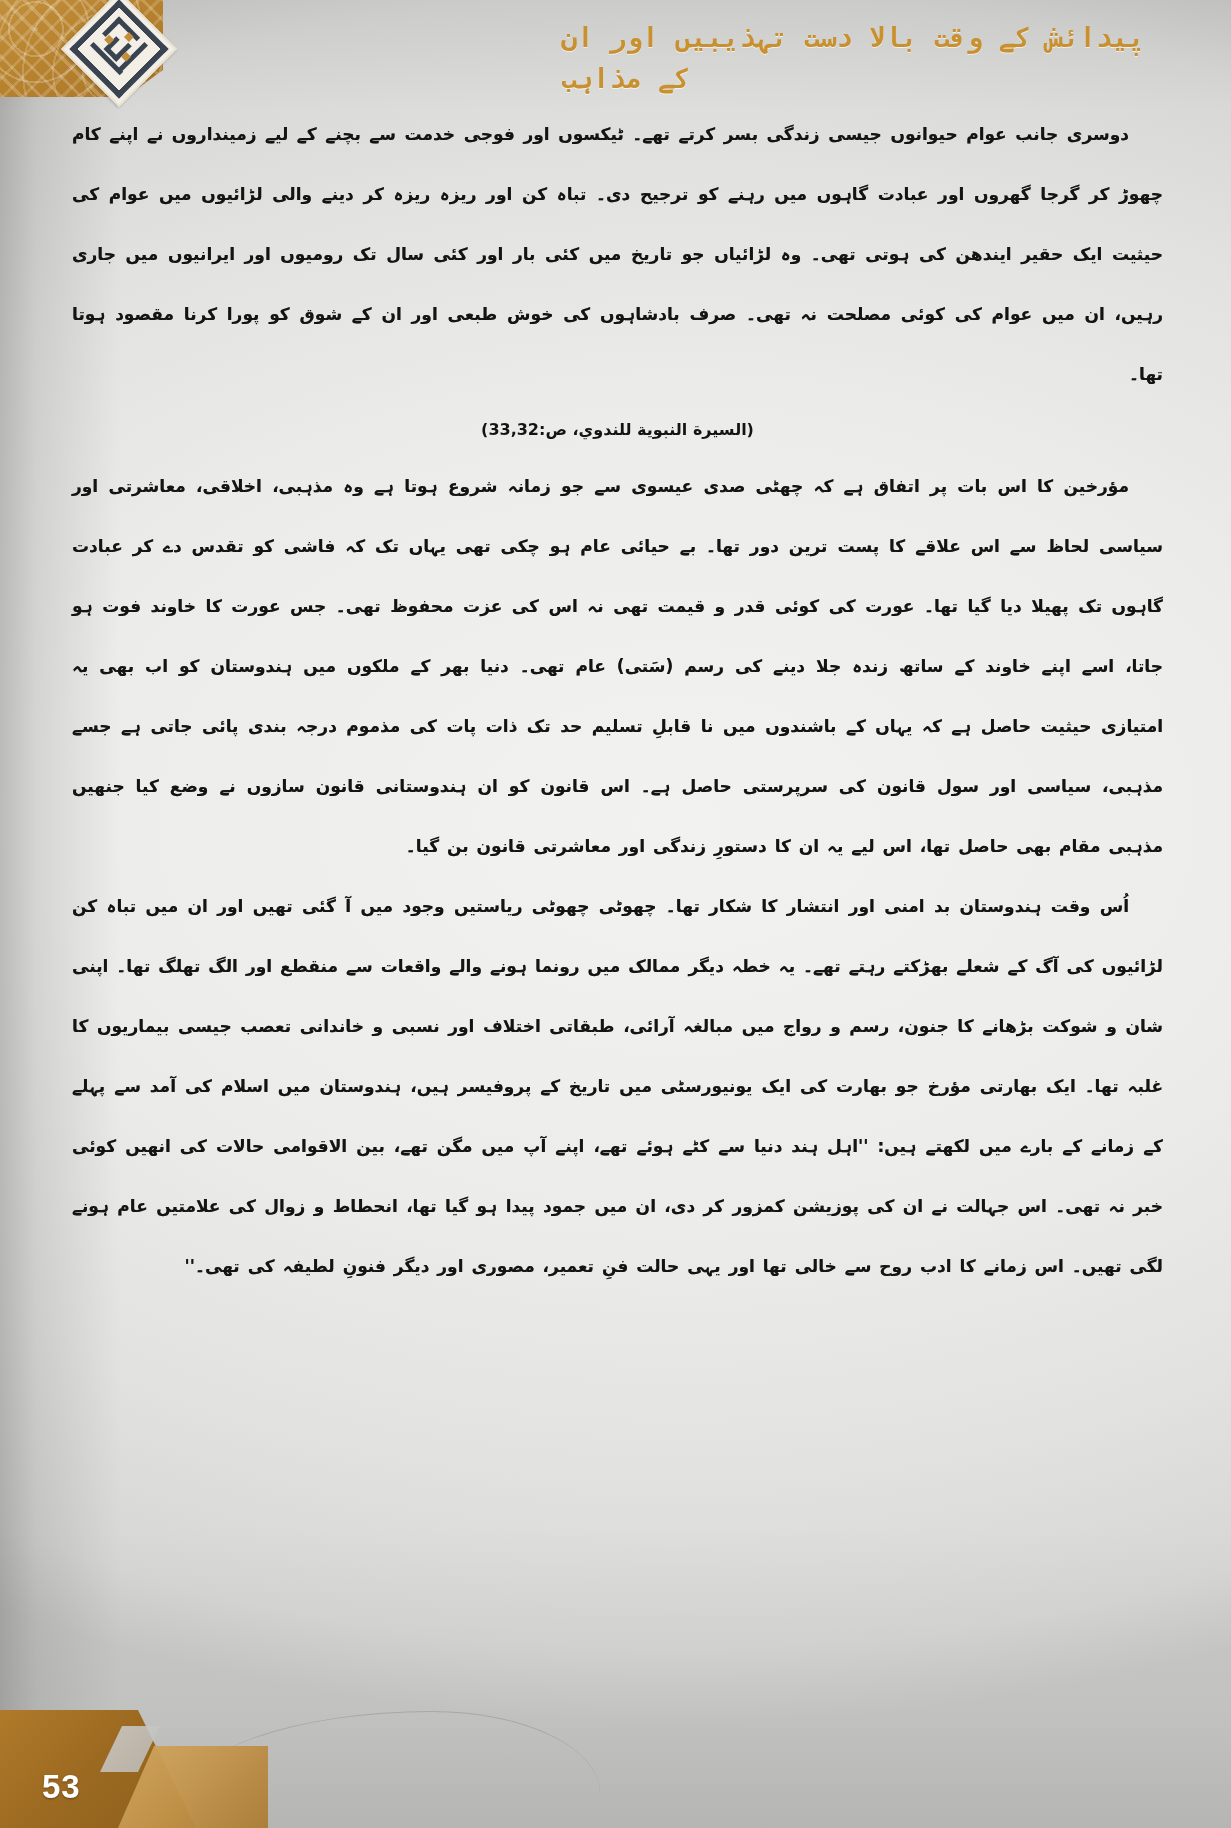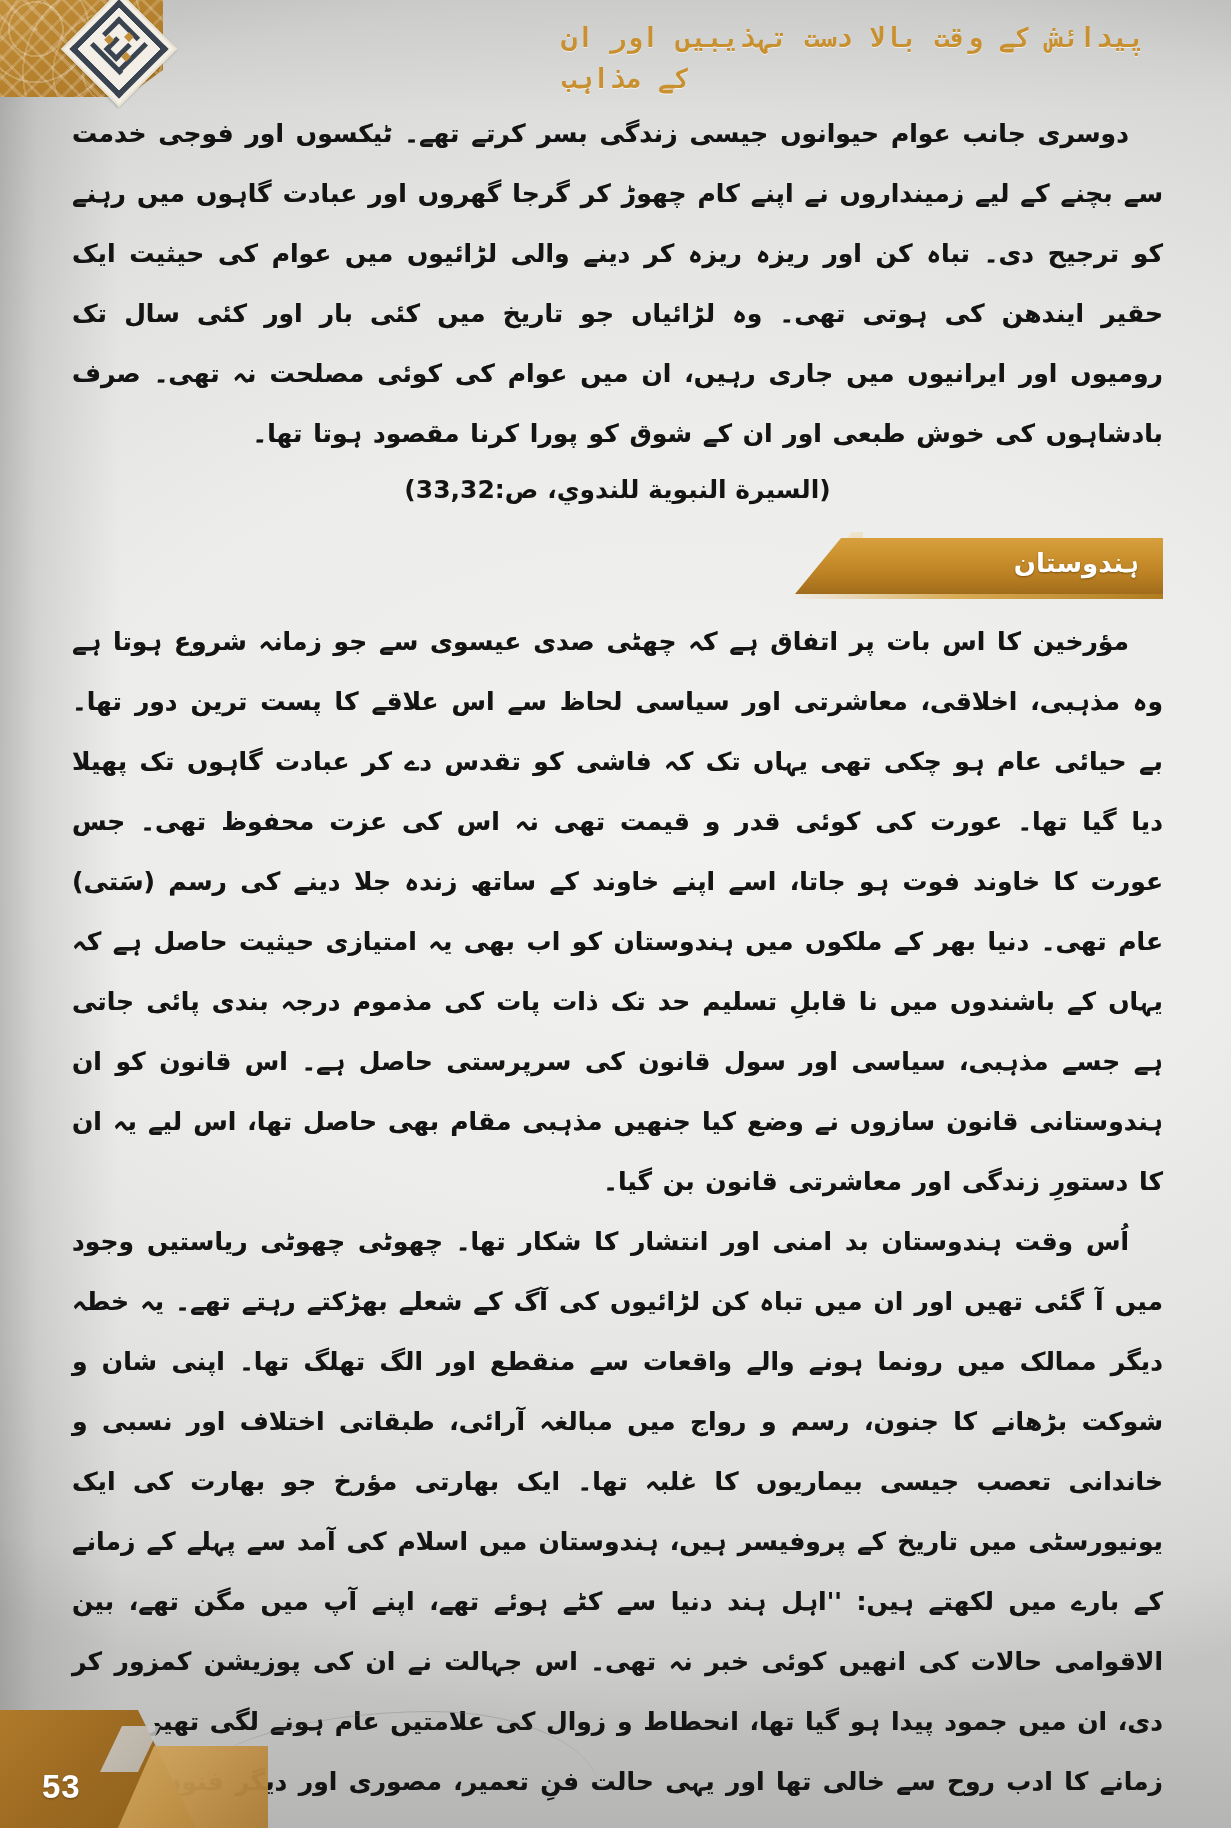--- a/index.html
+++ b/index.html
@@ -88,21 +88,21 @@
 
   
   .body-area {
     position: absolute;
     left: 72px; right: 68px; top: 104px;
     direction: rtl;
     text-align: justify;
   }
   .para {
     color: #141414;
-    font-size: 25px;
+    font-size: 17px;
     line-height: 60px;
     letter-spacing: 0px;
     word-spacing: 2px;
     text-align: justify;
     text-justify: inter-word;
     margin: 0;
     font-weight: 600;
     text-shadow: 0 0 .6px rgba(0,0,0,.45);
   }
   .para.indent-first { text-indent: 34px; }
@@ -110,21 +110,21 @@
     display: block;
     text-align: center;
     color: #141414;
     font-size: 23px;
     line-height: 52px;
     direction: rtl;
     font-weight: 600;
   }
   .citation-inline {
     font-family: "DejaVu Sans", "Liberation Sans", sans-serif;
-    font-size: 25px;
+    font-size: 16px;
   }
 
   
   .section-banner {
     position: relative;
     height: 76px;
     margin: 14px 0 6px 0;
   }
   .banner-shape {
     position: absolute;
@@ -240,27 +240,20 @@
   </div>
 
   <div class="header-title">پیدائش کے وقت بالا دست تہذیبیں اور ان کے مذاہب</div>
 
   <div class="body-area">
 
     <p class="para indent-first">دوسری جانب عوام حیوانوں جیسی زندگی بسر کرتے تھے۔ ٹیکسوں اور فوجی خدمت سے بچنے کے لیے زمینداروں نے اپنے کام چھوڑ کر گرجا گھروں اور عبادت گاہوں میں رہنے کو ترجیح دی۔ تباہ کن اور ریزہ ریزہ کر دینے والی لڑائیوں میں عوام کی حیثیت ایک حقیر ایندھن کی ہوتی تھی۔ وہ لڑائیاں جو تاریخ میں کئی بار اور کئی سال تک رومیوں اور ایرانیوں میں جاری رہیں، ان میں عوام کی کوئی مصلحت نہ تھی۔ صرف بادشاہوں کی خوش طبعی اور ان کے شوق کو پورا کرنا مقصود ہوتا تھا۔</p>
 
     <span class="citation citation-inline">(السيرة النبوية للندوي، ص:33,32)</span>
 
-    <div class="section-banner">
-      <div class="banner-accent-a"></div>
-      <div class="banner-accent-b"></div>
-      <div class="banner-shape"></div>
-      <div class="banner-underline"></div>
-      <div class="banner-label">ہندوستان</div>
-    </div>
 
     <p class="para indent-first">مؤرخین کا اس بات پر اتفاق ہے کہ چھٹی صدی عیسوی سے جو زمانہ شروع ہوتا ہے وہ مذہبی، اخلاقی، معاشرتی اور سیاسی لحاظ سے اس علاقے کا پست ترین دور تھا۔ بے حیائی عام ہو چکی تھی یہاں تک کہ فاشی کو تقدس دے کر عبادت گاہوں تک پھیلا دیا گیا تھا۔ عورت کی کوئی قدر و قیمت تھی نہ اس کی عزت محفوظ تھی۔ جس عورت کا خاوند فوت ہو جاتا، اسے اپنے خاوند کے ساتھ زندہ جلا دینے کی رسم (سَتی) عام تھی۔ دنیا بھر کے ملکوں میں ہندوستان کو اب بھی یہ امتیازی حیثیت حاصل ہے کہ یہاں کے باشندوں میں نا قابلِ تسلیم حد تک ذات پات کی مذموم درجہ بندی پائی جاتی ہے جسے مذہبی، سیاسی اور سول قانون کی سرپرستی حاصل ہے۔ اس قانون کو ان ہندوستانی قانون سازوں نے وضع کیا جنھیں مذہبی مقام بھی حاصل تھا، اس لیے یہ ان کا دستورِ زندگی اور معاشرتی قانون بن گیا۔</p>
 
     <p class="para indent-first">اُس وقت ہندوستان بد امنی اور انتشار کا شکار تھا۔ چھوٹی چھوٹی ریاستیں وجود میں آ گئی تھیں اور ان میں تباہ کن لڑائیوں کی آگ کے شعلے بھڑکتے رہتے تھے۔ یہ خطہ دیگر ممالک میں رونما ہونے والے واقعات سے منقطع اور الگ تھلگ تھا۔ اپنی شان و شوکت بڑھانے کا جنون، رسم و رواج میں مبالغہ آرائی، طبقاتی اختلاف اور نسبی و خاندانی تعصب جیسی بیماریوں کا غلبہ تھا۔ ایک بھارتی مؤرخ جو بھارت کی ایک یونیورسٹی میں تاریخ کے پروفیسر ہیں، ہندوستان میں اسلام کی آمد سے پہلے کے زمانے کے بارے میں لکھتے ہیں: ''اہل ہند دنیا سے کٹے ہوئے تھے، اپنے آپ میں مگن تھے، بین الاقوامی حالات کی انھیں کوئی خبر نہ تھی۔ اس جہالت نے ان کی پوزیشن کمزور کر دی، ان میں جمود پیدا ہو گیا تھا، انحطاط و زوال کی علامتیں عام ہونے لگی تھیں۔ اس زمانے کا ادب روح سے خالی تھا اور یہی حالت فنِ تعمیر، مصوری اور دیگر فنونِ لطیفہ کی تھی۔''</p>
 
   </div>
 
   <div class="footer-curve"></div>
   <div class="footer-block">
     <div class="footer-tab-back"></div>

